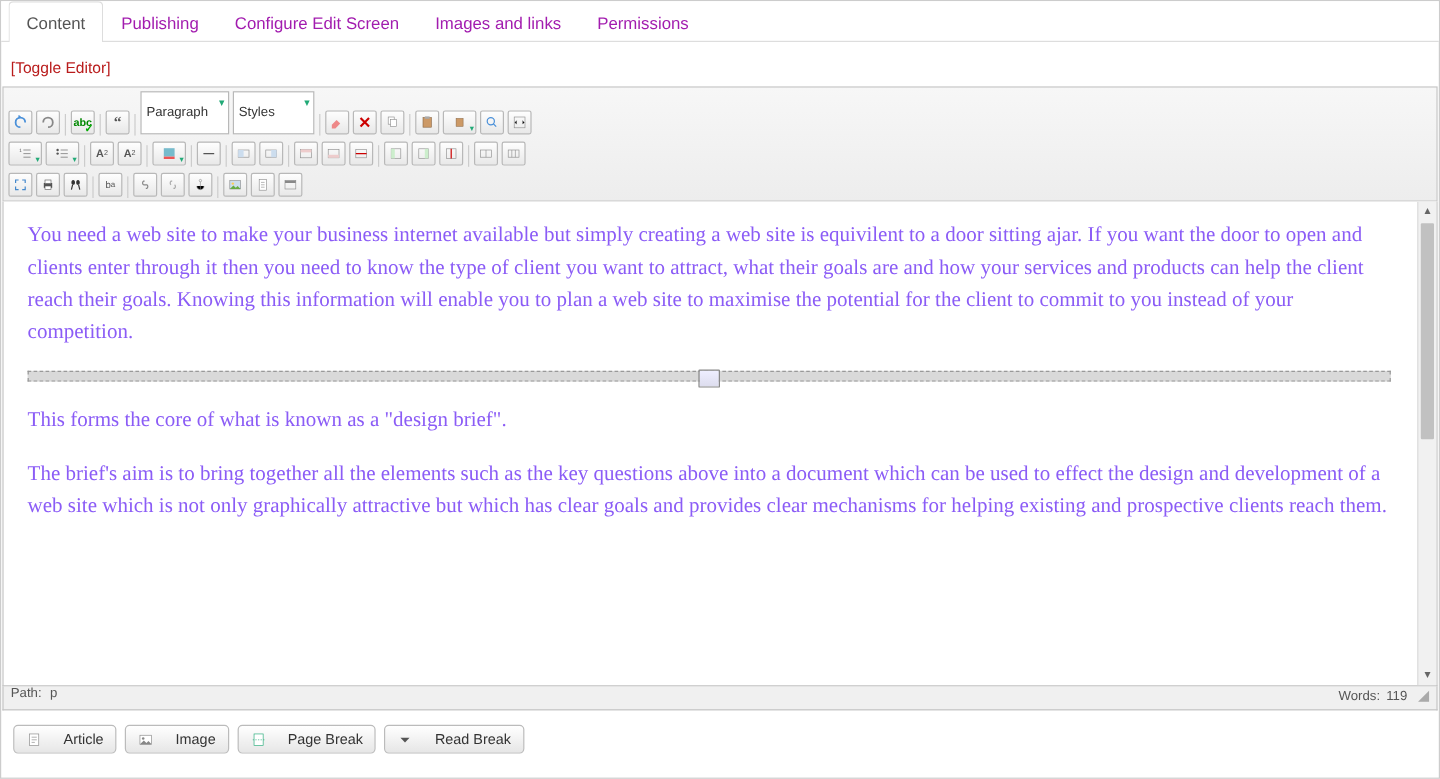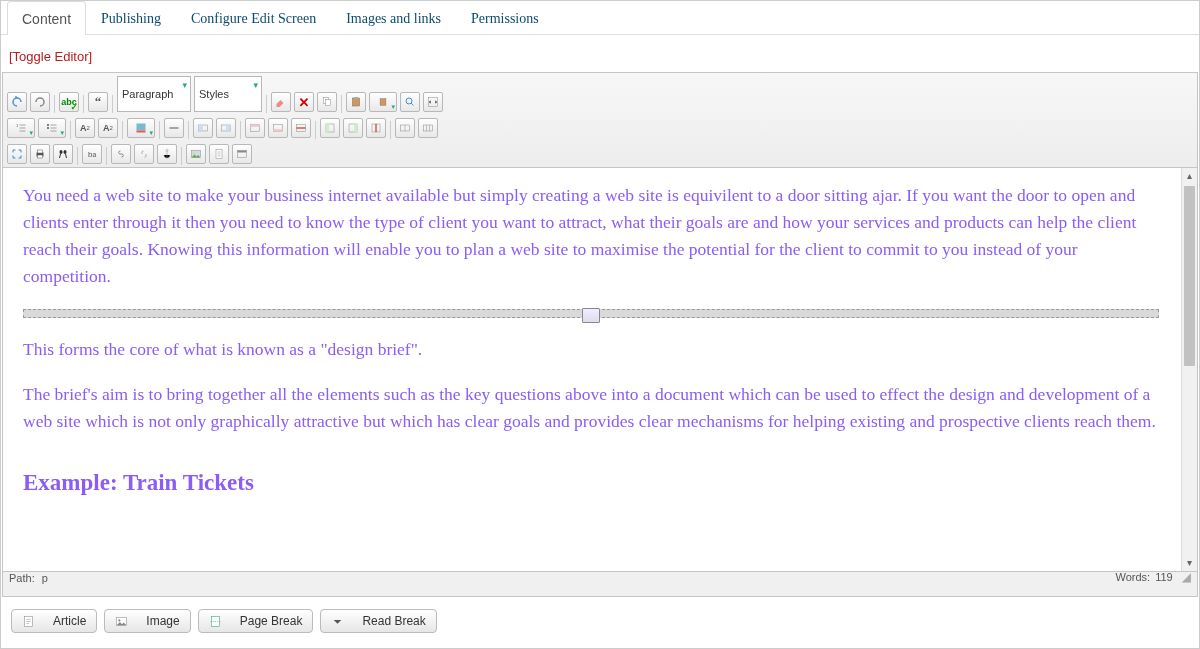--- a/index.html
+++ b/index.html
@@ -3,21 +3,21 @@
 <meta charset="utf-8">
 <style>
 * { box-sizing: border-box; margin: 0; padding: 0; }
 body { font-family: Arial, Helvetica, sans-serif; font-size: 13px; background: #fff; color: #333; }
 .container { width: 1200px; height: 649px; border: 1px solid #ccc; position: relative; background: #fff; }
 
 
 .tabs { display: flex; border-bottom: 1px solid #ddd; background: #fff; padding-left: 6px; }
 .tab { padding: 9px 14px 8px; color: #0088cc; cursor: pointer; border: 1px solid transparent; border-bottom: none; margin-bottom: -1px; font-size: 14px; }
 .tab.active { color: #555; background: #fff; border-color: #ddd #ddd #fff #ddd; border-radius: 4px 4px 0 0; }
-.tab:not(.active) { color: #0c4a6e; font-family: Liberation Serif, serif; }
+.tab:not(.active) { color: #a21caf; }
 
 
 .toggle-editor { padding: 8px 10px; color: #b91c1c; font-size: 13px; }
 
 
 .toolbar { border: 1px solid #c5c5c5; background: linear-gradient(to bottom, #f7f7f7, #ededed); margin: 0 1px; }
 .toolbar-row { display: flex; align-items: flex-end; padding: 2px 3px; gap: 1px; flex-wrap: nowrap; }
 .tbtn { width: 20px; height: 20px; border: 1px solid #b8b8b8; background: linear-gradient(to bottom, #fefefe, #e8e8e8); border-radius: 2px; display: inline-flex; align-items: center; justify-content: center; cursor: pointer; margin: 1px; font-size: 10px; color: #555; position: relative; }
 .tbtn svg { width: 12px; height: 12px; }
 .tbtn.wdd { width: 28px; }
@@ -34,21 +34,21 @@
 .hr-line::after { content: ""; position: absolute; left: 50%; top: -2px; transform: translateX(-50%); width: 16px; height: 13px; background: linear-gradient(to bottom, #eef, #dde); border: 1px solid #888; border-radius: 1px; }
 .editor-content h2 { font-size: 23px; font-weight: bold; margin-top: 30px; font-family: Georgia, serif; }
 
 
 .scrollbar-v { position: absolute; right: 0; top: 0; bottom: 0; width: 16px; background: #f1f1f1; border-left: 1px solid #ddd; }
 .scrollbar-v .arrow { height: 16px; text-align: center; font-size: 10px; line-height: 16px; color: #666; cursor: pointer; }
 .scrollbar-v .track { position: absolute; top: 16px; bottom: 16px; left: 0; right: 0; }
 .scrollbar-v .thumb { position: absolute; left: 2px; right: 2px; top: 2px; height: 180px; background: #c1c1c1; border-radius: 1px; cursor: pointer; }
 
 
-.statusbar { display: flex; justify-content: space-between; align-items: flex-end; padding: 12px 6px; background: #f0f0f0; border: 1px solid #c5c5c5; border-top: none; margin: 0 1px; font-size: 11px; color: #555; height: 20px; }
+.statusbar { display: flex; justify-content: space-between; align-items: flex-start; padding: 0 6px; background: #f0f0f0; border: 1px solid #c5c5c5; border-top: none; margin: 0 1px; font-size: 11px; color: #555; height: 20px; }
 .statusbar .resize { font-size: 12px; color: #aaa; margin-left: 6px; }
 
 
 .bottom-btns { display: flex; gap: 7px; padding: 12px 10px 0; }
 .ibtn { border: 1px solid #bbb; background: linear-gradient(to bottom, #fff, #e6e6e6); border-radius: 4px; padding: 4px 10px; font-size: 12px; color: #333; cursor: pointer; display: inline-flex; align-items: flex-end; gap: 18px; }
 .ibtn svg { width: 13px; height: 13px; }
 
 </style>
 </head>
 <body>
@@ -294,21 +294,20 @@
         </span>
     </div>
   </div>
 
   <div class="editor-wrap">
     <div class="editor-content">
       <p>You need a web site to make your business internet available but simply creating a web site is equivilent to a door sitting ajar. If you want the door to open and  clients enter through it then you need to know the type of client you want to attract, what their goals are and how your services and products can help the client reach their goals. Knowing this information will enable you to plan a web site to maximise the potential for the client to commit to you instead of your competition.</p>
       <div class="hr-line"></div>
       <p>This forms the core of what is known as a "design brief".</p>
       <p> The brief's aim is to bring together all the elements such as the key questions above into a document which can be used to effect the design and development of a web site which is not only graphically attractive but which has clear goals and provides clear mechanisms for helping existing and prospective clients reach them.</p>
-      <h2>Example: Train Tickets</h2>
     </div>
     <div class="scrollbar-v">
       <div class="arrow">▴</div>
       <div class="track">
         <div class="thumb"></div>
       </div>
       <div class="arrow" style="position:absolute;bottom:0;left:0;right:0;">▾</div>
     </div>
   </div>
 

